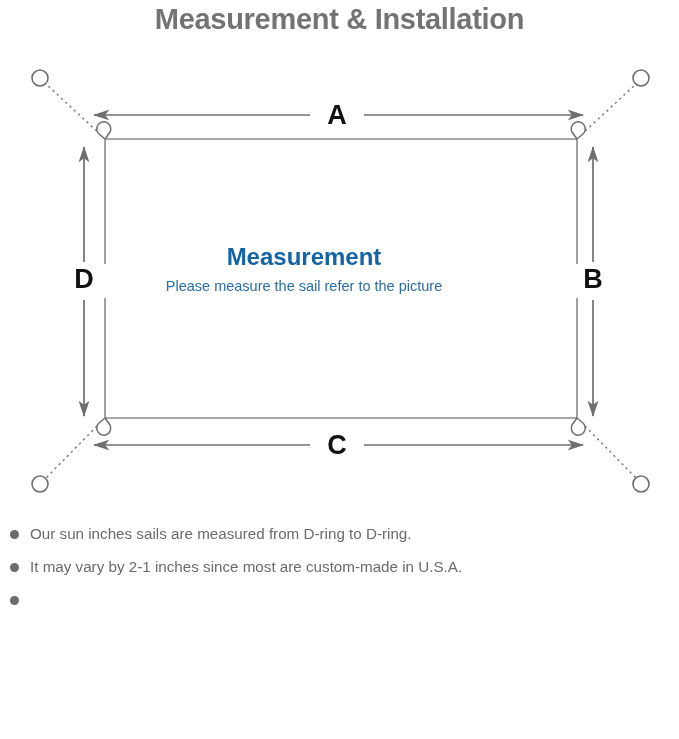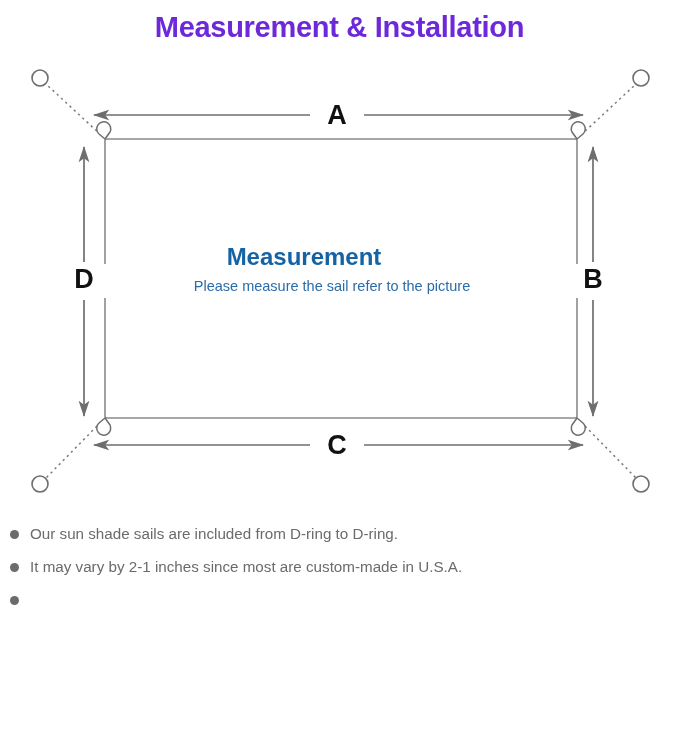--- a/index.html
+++ b/index.html
@@ -12,26 +12,26 @@
     height: 739px;
     position: relative;
     font-family: "Liberation Sans", sans-serif;
     overflow: hidden;
   }
 
   
   #page-title {
     position: absolute;
     left: 0;
-    top: 8px;
+    top: 0;
     width: 679px;
     text-align: center;
     font-size: 29px;
     font-weight: bold;
-    color: #6d28d9;
+    color: #737373;
     letter-spacing: -0.3px;
     line-height: 38px;
   }
 
   
   #diagram {
     position: absolute;
     left: 0;
     top: 44px;
     width: 679px;
@@ -54,21 +54,20 @@
     top: 199px;
     font-size: 24px;
     font-weight: bold;
     color: #1464a5;
   }
   #sail-subtitle {
     top: 234px;
     font-size: 14.5px;
     font-weight: normal;
     color: #2b6ca8;
-    padding-left: 28px;
   }
 
   
   .dim-letter {
     position: absolute;
     font-size: 27px;
     font-weight: bold;
     color: #111111;
     text-align: center;
     background: #ffffff;
@@ -169,21 +168,21 @@
 
   <div class="dim-letter" id="dim-a">A</div>
   <div class="dim-letter" id="dim-b">B</div>
   <div class="dim-letter" id="dim-c">C</div>
   <div class="dim-letter" id="dim-d">D</div>
 </div>
 
 <div id="notes">
   <div class="note-item">
     <span class="note-bullet"></span>
-    <span>Our sun shade sails are included from D-ring to D-ring.</span>
+    <span>Our sun inches sails are measured from D-ring to D-ring.</span>
   </div>
   <div class="note-item">
     <span class="note-bullet"></span>
     <span>It may vary by 2-1 inches since most are custom-made in U.S.A.</span>
   </div>
   <div class="note-item">
     <span class="note-bullet"></span>
   </div>
 </div>
 

